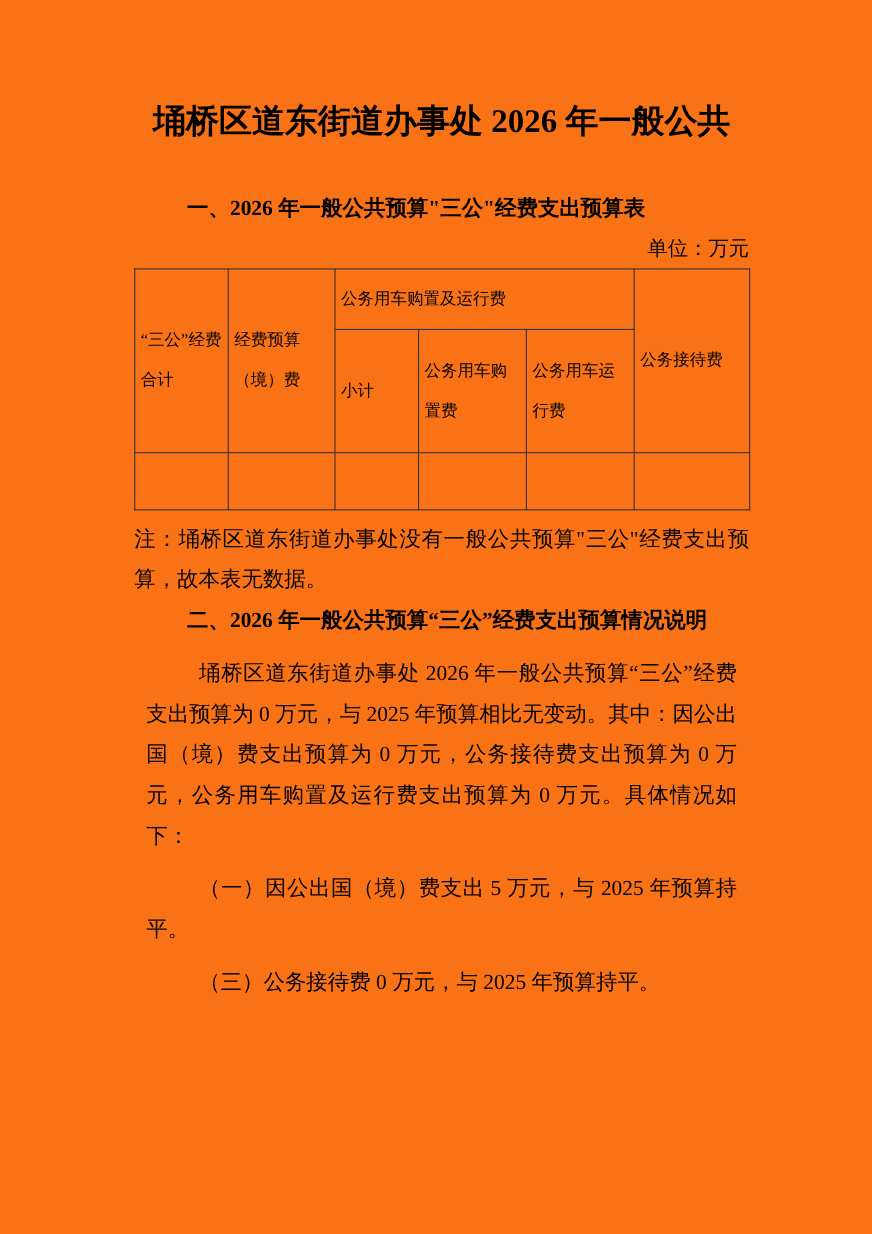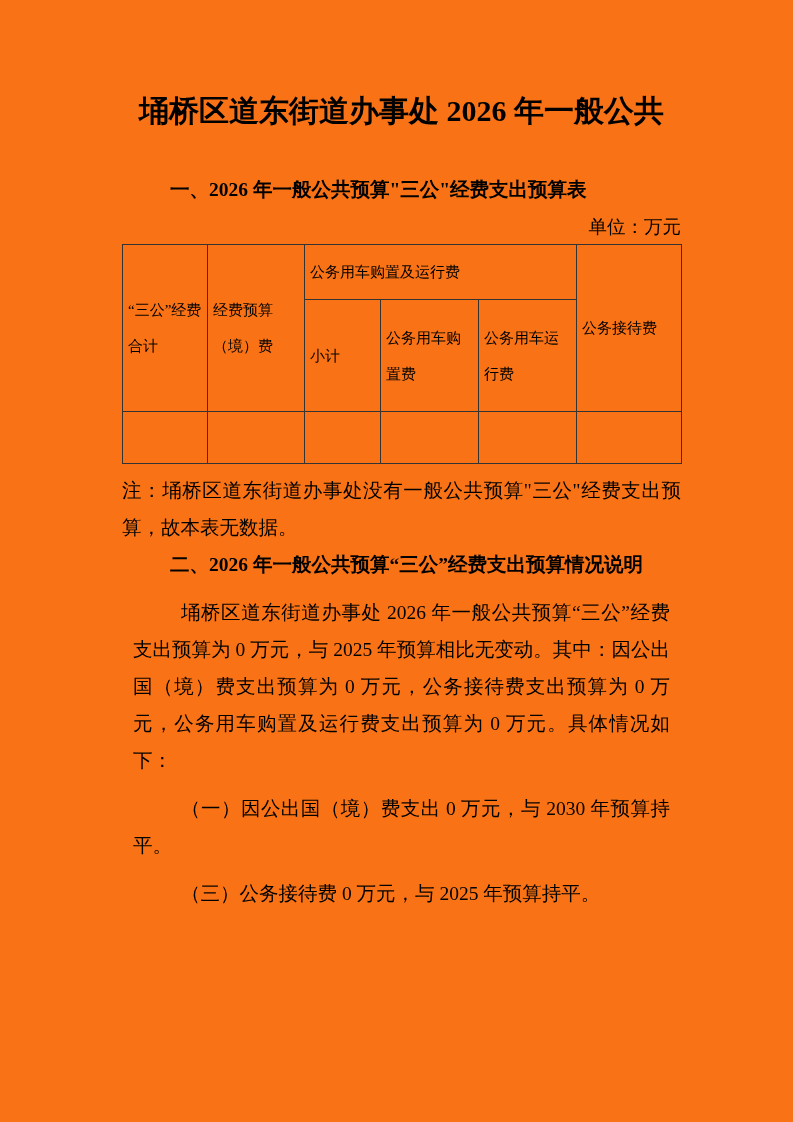--- a/index.html
+++ b/index.html
@@ -117,16 +117,16 @@
         <td></td>
       </tr>
     </tbody>
   </table>
 
   <p class="note-para">注：埇桥区道东街道办事处没有一般公共预算"三公"经费支出预算，故本表无数据。</p>
 
   <div class="section-heading">二、2026 年一般公共预算“三公”经费支出预算情况说明</div>
 
   <p class="body-para">埇桥区道东街道办事处 2026 年一般公共预算“三公”经费支出预算为 0 万元，与 2025 年预算相比无变动。其中：因公出国（境）费支出预算为 0 万元，公务接待费支出预算为 0 万元，公务用车购置及运行费支出预算为 0 万元。具体情况如下：</p>
-  <p class="body-para">（一）因公出国（境）费支出 0 万元，与 2030 年预算持平。</p>
+  <p class="body-para">（一）因公出国（境）费支出 5 万元，与 2025 年预算持平。</p>
   <p class="body-para">（三）公务接待费 0 万元，与 2025 年预算持平。</p>
 
 </div>
 
 </body></html>

